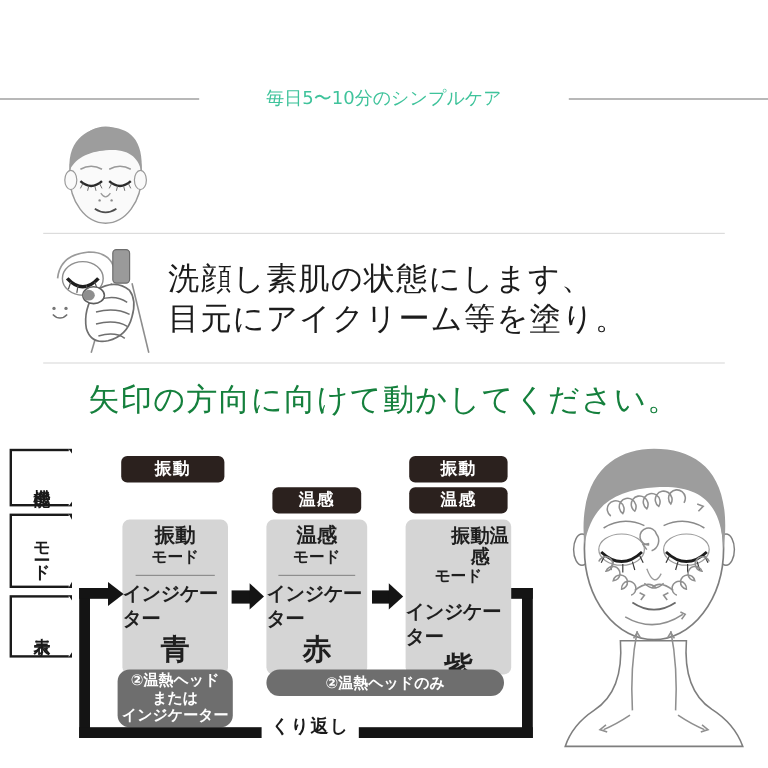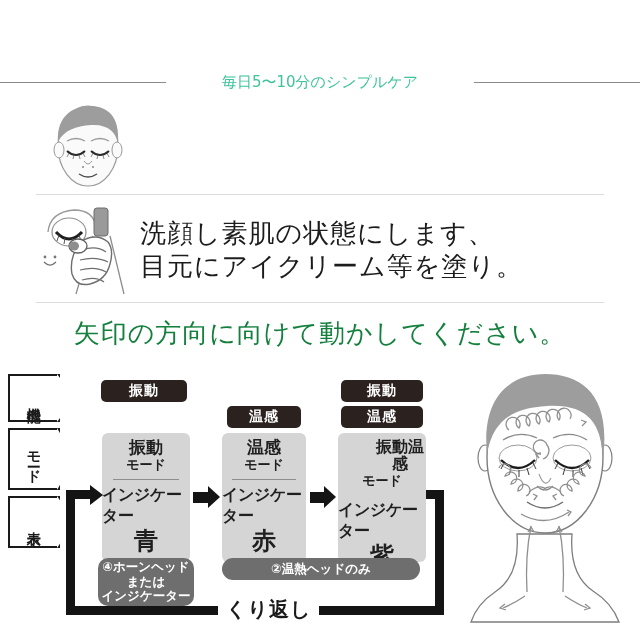--- a/index.html
+++ b/index.html
@@ -96,21 +96,21 @@
   .pill.multi{border-radius:10px;}
 
   
   .loop-seg{position:absolute;background:#141414;}
   .loop-arrow-head{
     position:absolute;width:0;height:0;
     border-left:13px solid #141414;
     border-top:10px solid transparent;border-bottom:10px solid transparent;
   }
   .repeat-text{
-    position:absolute;font-size:20px;font-weight:700;color:#1a1a1a;
+    position:absolute;font-size:15px;font-weight:700;color:#1a1a1a;
     background:#fff;padding:0 8px;letter-spacing:1px;
   }
 </style>
 </head>
 <body>
 
 <div id="page">
 
 
   <div class="sub-wrap">
@@ -221,21 +221,21 @@
       <div class="mode-sub">モード</div>
       <div class="mode-div"></div>
       <div class="ind-label">インジケーター</div>
       <div class="ind-color">紫</div>
     </div>
 
     <div class="arrow" style="left:193px;top:130px;width:16px;"></div>
     <div class="arrow" style="left:310px;top:130px;width:15px;"></div>
 
     <div class="pill multi" style="left:98px;top:196px;width:96px;height:48px;flex-direction:column;">
-      <div>④ホーンヘッド</div>
+      <div>②温熱ヘッド</div>
       <div>または</div>
       <div>インジケーター</div>
     </div>
 
     <div class="pill" style="left:222px;top:196px;width:198px;height:22px;text-align:center;">②温熱ヘッドのみ</div>
 
     <div class="loop-seg" style="left:66px;top:128px;width:9px;height:125px;"></div>
     <div class="loop-seg" style="left:66px;top:244px;width:378px;height:9px;"></div>
     <div class="loop-seg" style="left:435px;top:128px;width:9px;height:125px;"></div>
     <div class="loop-seg" style="left:66px;top:128px;width:26px;height:9px;"></div>

